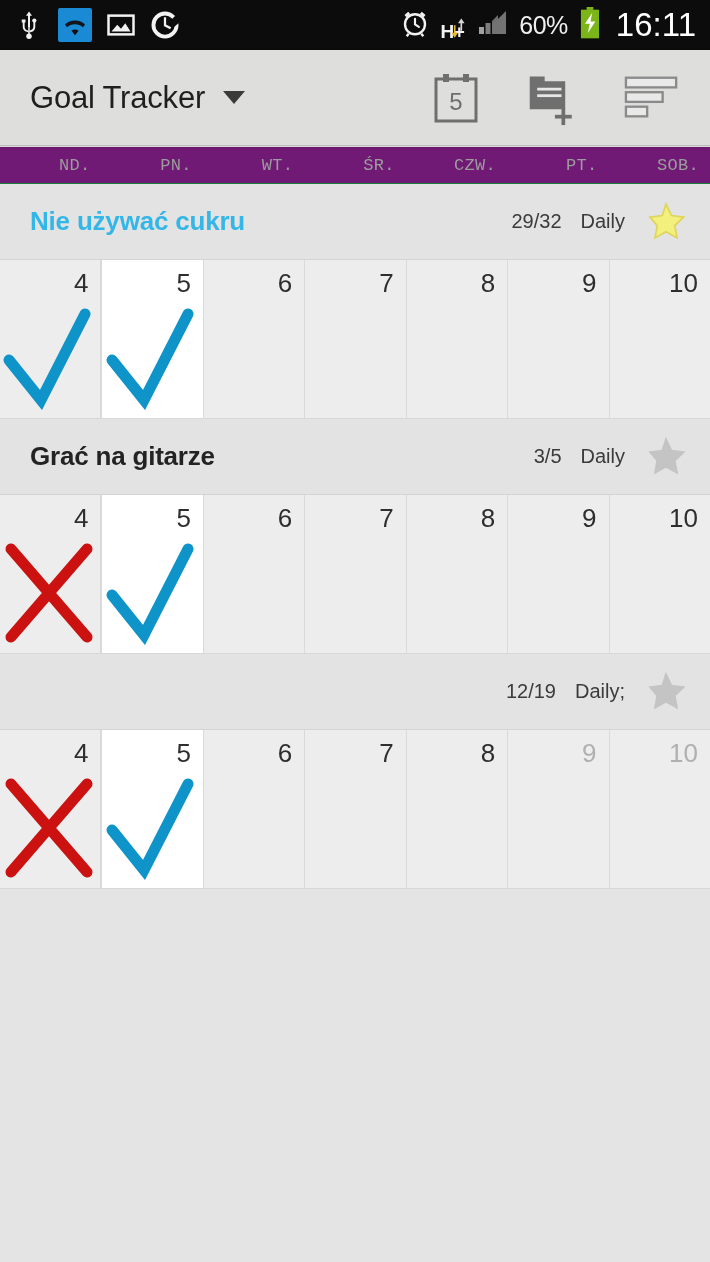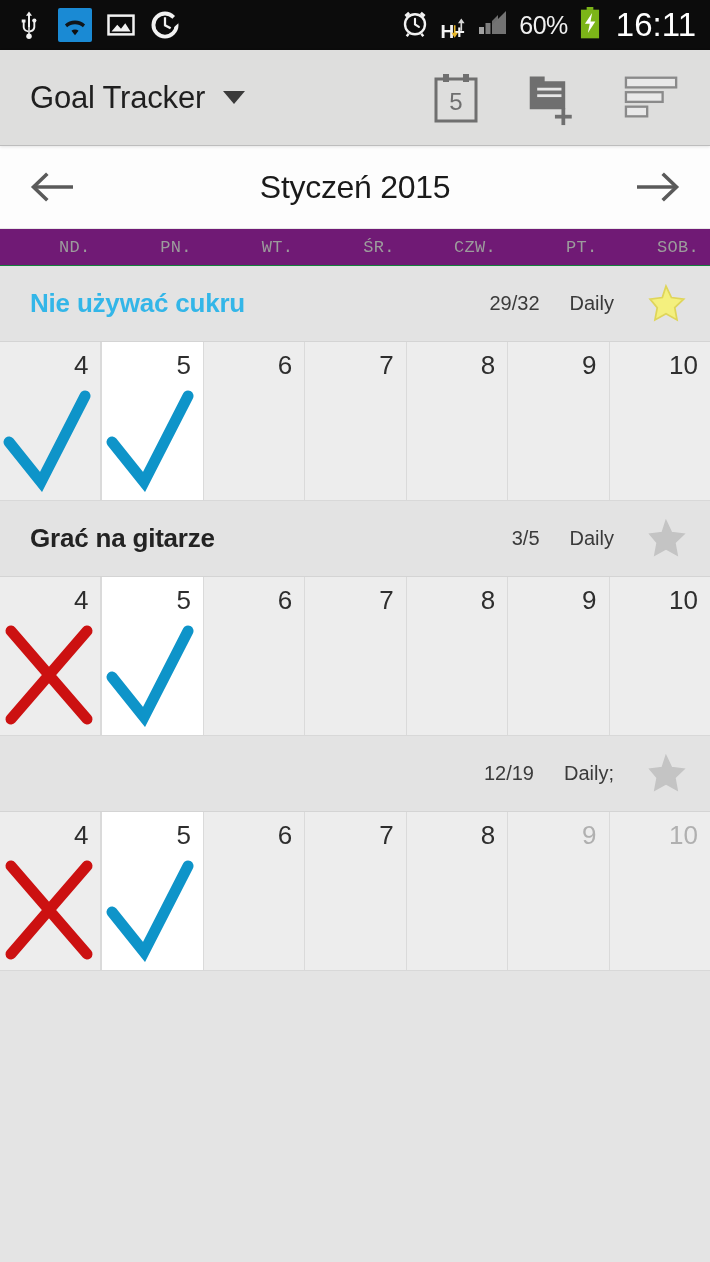--- a/index.html
+++ b/index.html
@@ -63,21 +63,21 @@
     padding-right:11px; font-size:17px; color:#9c9c9c; letter-spacing:.3px;
   }
 
   
   .goal-header {
     height:76px; background:#e3e3e3; display:flex; align-items:center;
     padding:0 22px 0 30px; border-bottom:1px solid #d4d4d4;
   }
   .goal-name { font-size:26px; font-weight:bold; color:#232323; letter-spacing:-.2px; }
   .goal-name.highlight { color:#33b6e8; }
-  .goal-meta { margin-left:auto; display:flex; align-items:center; gap:30px; }
+  .goal-meta { margin-left:auto; display:flex; align-items:center; gap:19px; }
   .goal-count { font-size:20px; color:#3b3b3b; }
   .goal-freq { font-size:20px; color:#3b3b3b; }
   .goal-star { width:44px; height:44px; display:flex; align-items:center; justify-content:center; }
 
   .daysrow { display:flex; height:158px; background:#ededed; }
   .daycell {
     flex:1 1 0; position:relative; border-right:1px solid #dadada;
     background:#ededed;
   }
   .daycell:last-child { border-right:none;text-align:center; }
@@ -205,35 +205,20 @@
       <div class="act">
         <svg width="58" height="48" viewBox="0 0 58 48">
           <rect x="2" y="3" width="52" height="10" fill="#e9e9e9" stroke="#8a8a8a" stroke-width="2.4"></rect>
           <rect x="2" y="18" width="38" height="10" fill="#e9e9e9" stroke="#8a8a8a" stroke-width="2.4"></rect>
           <rect x="2" y="33" width="22" height="10" fill="#e9e9e9" stroke="#8a8a8a" stroke-width="2.4"></rect>
         </svg>
       </div>
     </div>
   </div>
 
-  <div class="monthbar">
-    <div class="arrow-btn">
-      <svg width="46" height="34" viewBox="0 0 46 34">
-        <path d="M4 17h40" stroke="#5a5a5a" stroke-width="3.6" fill="none"></path>
-        <path d="M17 5L4.5 17 17 29" stroke="#5a5a5a" stroke-width="3.6" fill="none" stroke-linecap="square"></path>
-      </svg>
-    </div>
-    <div class="month-title">Styczeń 2015</div>
-    <div class="arrow-btn right">
-      <svg width="46" height="34" viewBox="0 0 46 34">
-        <path d="M2 17h40" stroke="#5a5a5a" stroke-width="3.6" fill="none"></path>
-        <path d="M29 5l12.5 12L29 29" stroke="#5a5a5a" stroke-width="3.6" fill="none" stroke-linecap="square"></path>
-      </svg>
-    </div>
-  </div>
 
   <div class="weekrow">
     <div class="weekcell">ND.</div>
     <div class="weekcell">PN.</div>
     <div class="weekcell">WT.</div>
     <div class="weekcell">ŚR.</div>
     <div class="weekcell">CZW.</div>
     <div class="weekcell">PT.</div>
     <div class="weekcell">SOB.</div>
   </div>

